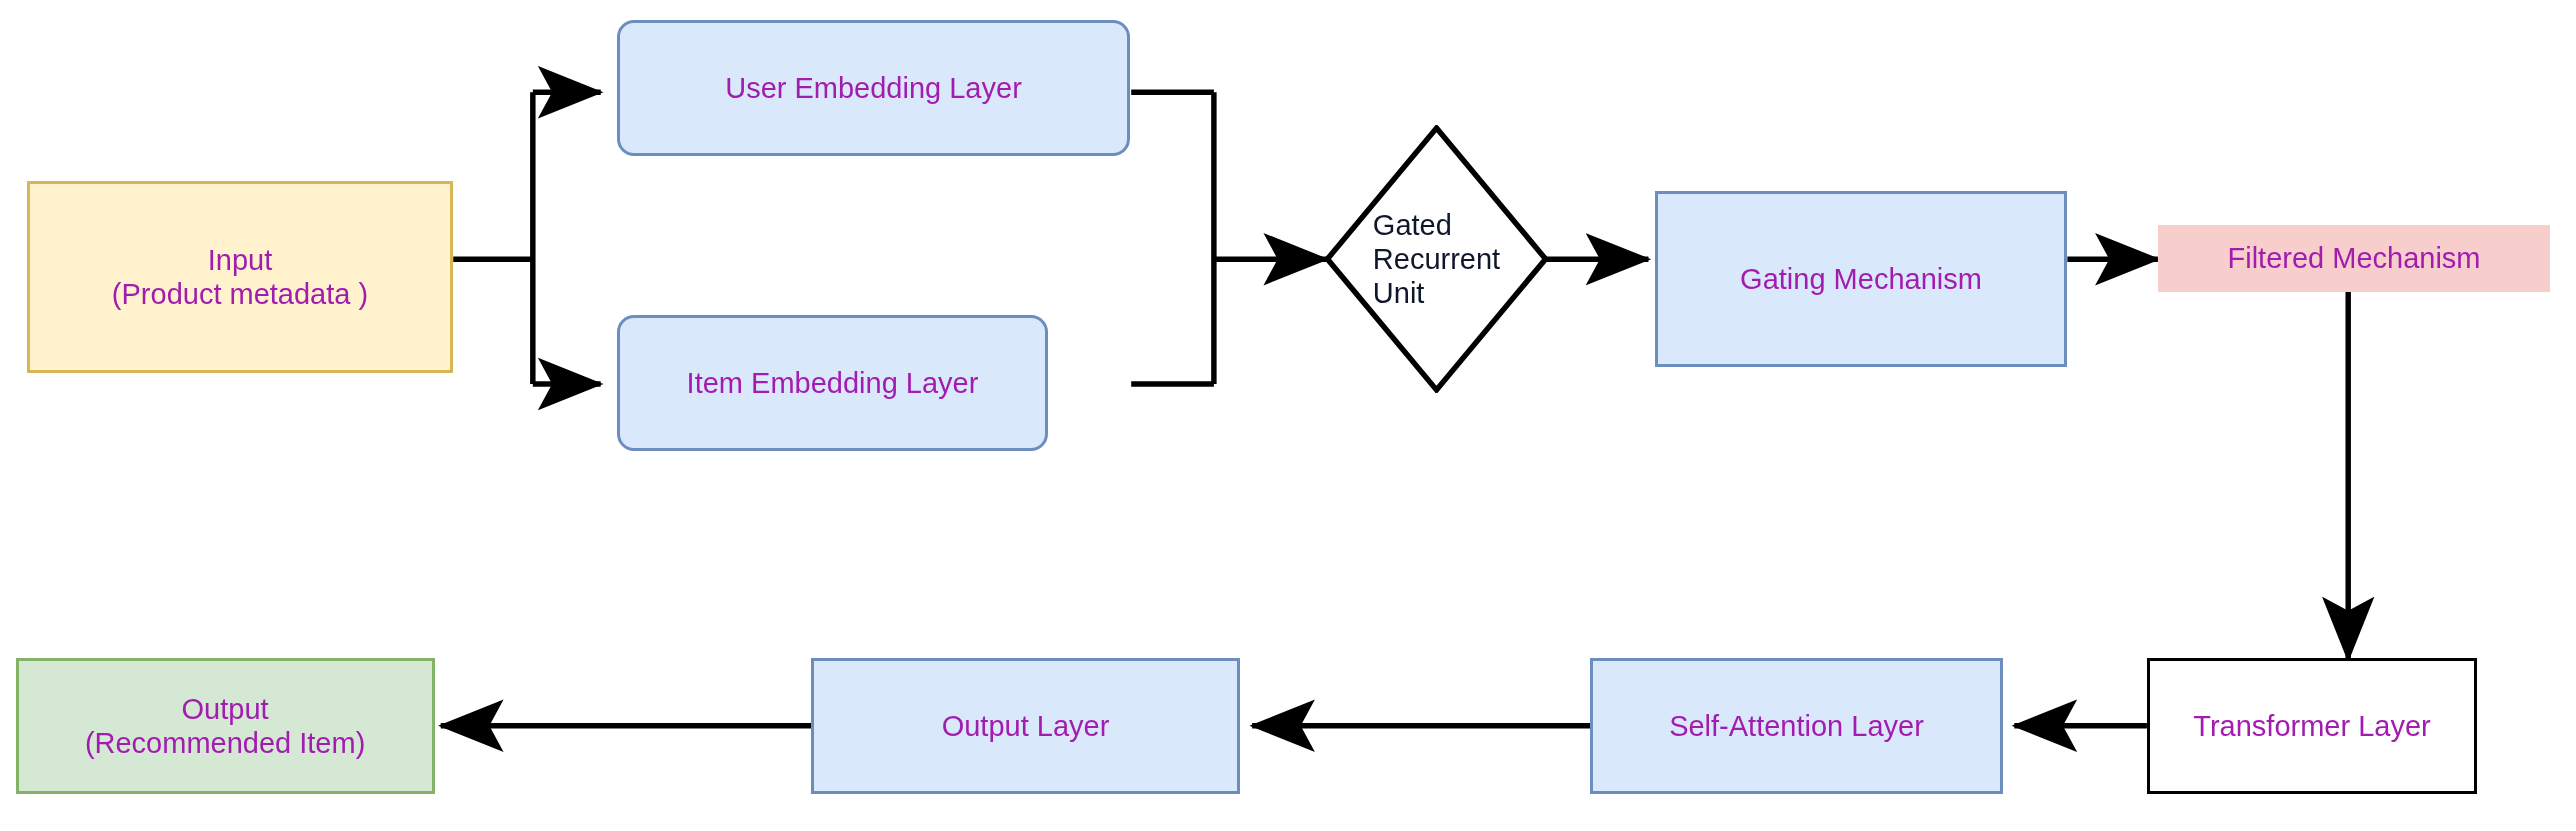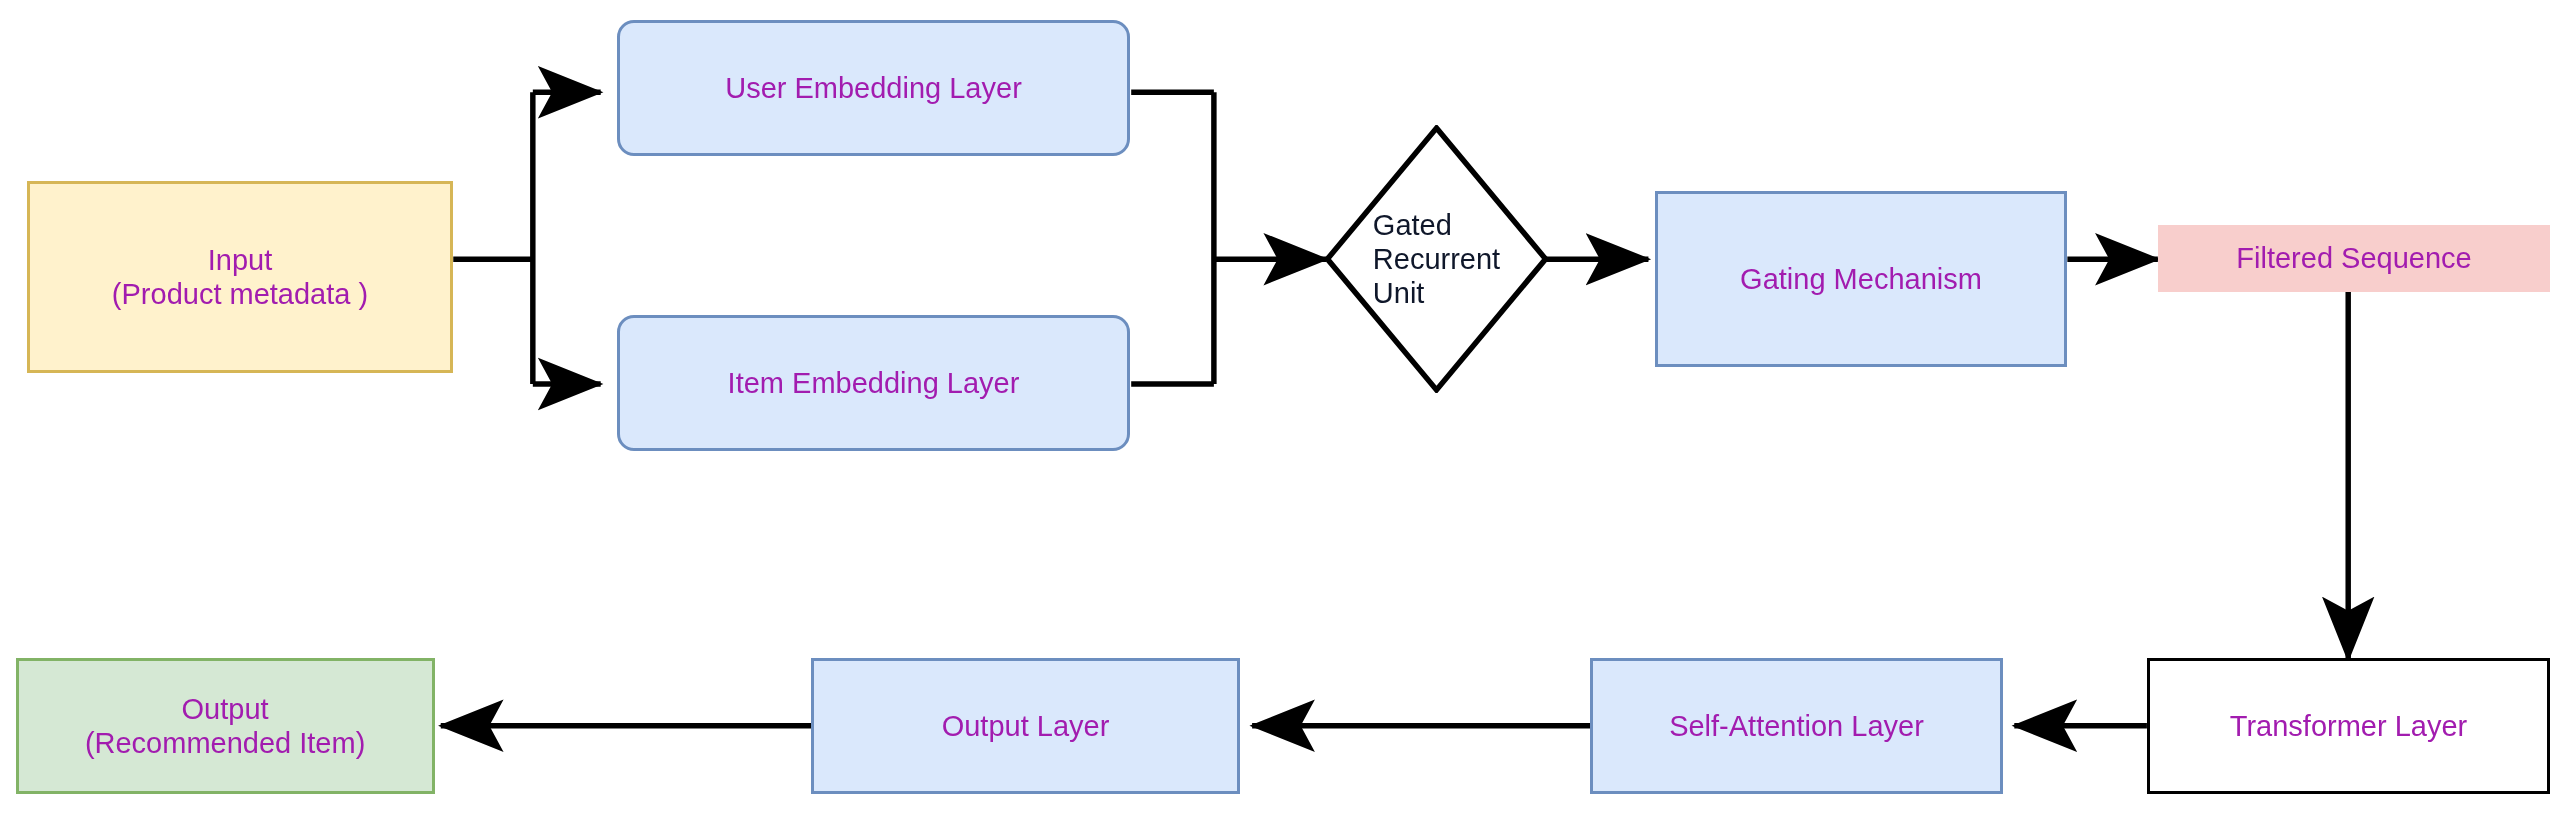--- a/index.html
+++ b/index.html
@@ -141,44 +141,44 @@
     <span class="label">
       <span>Input</span><br>
       <span>(Product metadata )</span>
     </span>
   </div>
 
   <div class="node rect rounded fill-blue" style="left:617px; top:20px; width:513px; height:136px;">
     <span class="label">User Embedding Layer</span>
   </div>
 
-  <div class="node rect rounded fill-blue" style="left:617px; top:315px; width:513px; height:136px;">
+  <div class="node rect rounded fill-blue" style="left:617px; top:315px; width:431px; height:136px;">
     <span class="label">Item Embedding Layer</span>
   </div>
 
   <div class="diamond-wrap" style="left:1324px; top:125px; width:225px; height:268px;">
     <svg width="225" height="268" viewBox="0 0 288 344" xmlns="http://www.w3.org/2000/svg">
       <polygon points="144,4 284,172 144,340 4,172" fill="#ffffff" stroke="#000000" stroke-width="7"></polygon>
     </svg>
     <span class="diamond-text">
       <span>Gated</span><br>
       <span>Recurrent</span><br>
       <span>Unit</span>
     </span>
   </div>
 
   <div class="node rect fill-blue" style="left:1655px; top:191px; width:412px; height:176px;">
     <span class="label">Gating Mechanism</span>
   </div>
 
   <div class="node rect fill-pink" style="left:2158px; top:225px; width:392px; height:67px;">
-    <span class="label">Filtered Sequence</span>
+    <span class="label">Filtered Mechanism</span>
   </div>
 
-  <div class="node rect fill-white" style="left:2147px; top:658px; width:403px; height:136px;">
+  <div class="node rect fill-white" style="left:2147px; top:658px; width:330px; height:136px;">
     <span class="label">Transformer Layer</span>
   </div>
 
   <div class="node rect fill-blue" style="left:1590px; top:658px; width:413px; height:136px;">
     <span class="label">Self-Attention Layer</span>
   </div>
 
   <div class="node rect fill-blue" style="left:811px; top:658px; width:429px; height:136px;">
     <span class="label">Output Layer</span>
   </div>

